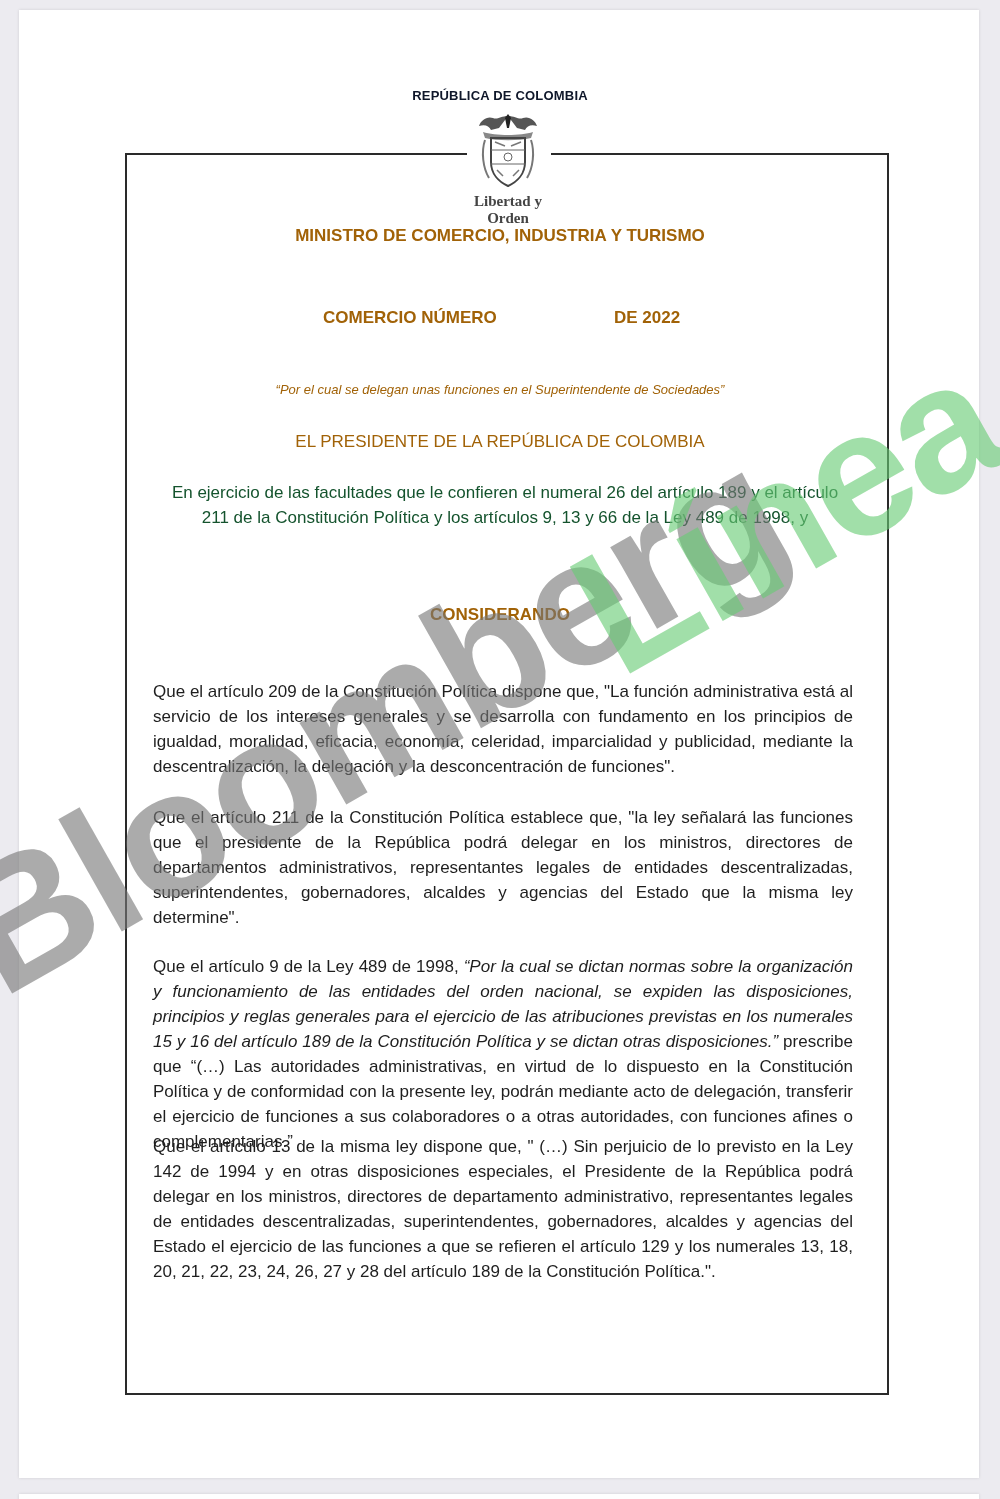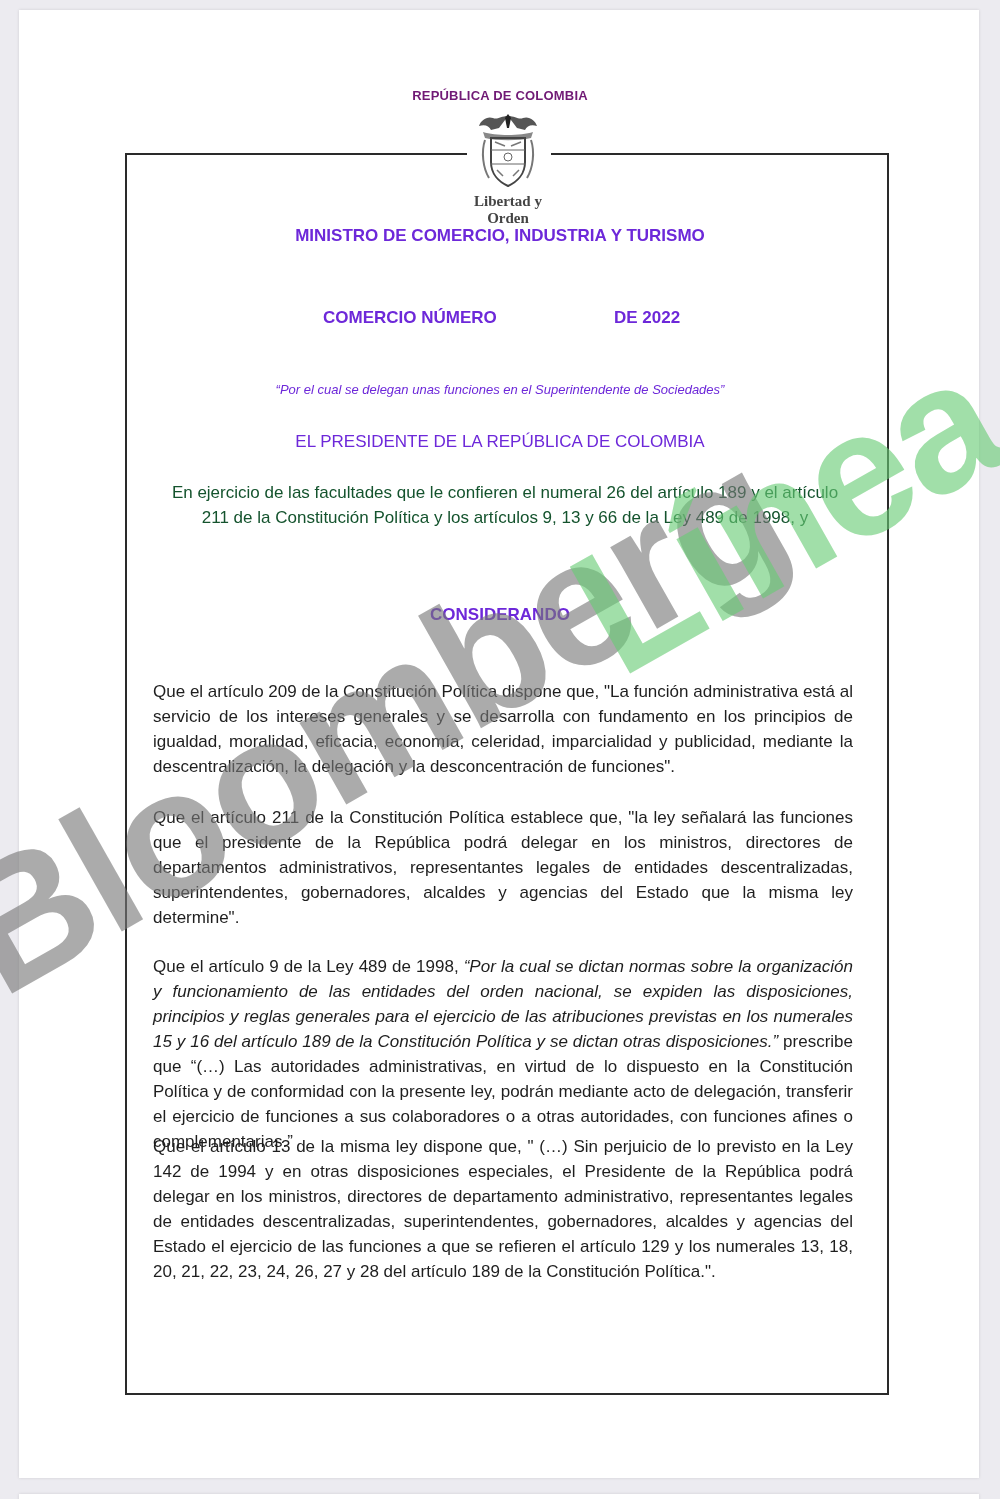--- a/index.html
+++ b/index.html
@@ -13,39 +13,39 @@
     background:#ffffff;
     box-shadow:0 0 3px rgba(0,0,0,0.12);
   }
   .page2 {
     position:absolute; left:19px; top:1494px; width:960px; height:20px;
     background:#ffffff;
     box-shadow:0 0 3px rgba(0,0,0,0.12);
   }
   .country {
     position:absolute; left:0; width:1000px; top:88px; text-align:center;
-    font-weight:bold; font-size:13px; color:#701a75; letter-spacing:0.2px;
+    font-weight:bold; font-size:13px; color:#0f172a; letter-spacing:0.2px;
   }
   .frame {
     position:absolute; left:125px; top:153px; width:760px; height:1238px;
     border:2px solid #2a2a2a;
   }
   .frame-gap {
     position:absolute; left:467px; top:150px; width:84px; height:8px; background:#ffffff;
   }
   .emblem {
     position:absolute; left:470px; top:112px; width:76px; height:96px;
     text-align:center;
   }
   .emblem svg { display:block; margin:0 auto; }
   .motto {
     font-family:"Liberation Serif", serif; font-size:15px; color:#444; margin-top:1px;font-weight:bold;
   }
   .center-line {
-    position:absolute; left:0; width:1000px; text-align:center; color:#6d28d9;
+    position:absolute; left:0; width:1000px; text-align:center; color:#a16207;
   }
   .ministry { top:226px; font-weight:bold; font-size:17px; }
   .decree { top:308px; font-weight:bold; font-size:17px; }
   .decree .num-label { position:absolute; left:323px; }
   .decree .year-label { position:absolute; left:614px; }
   .subject { top:382px; font-style:italic; font-size:13px; }
   .president { top:432px; font-weight:normal; font-size:17px; }
   .powers {
     position:absolute; left:160px; width:690px; top:480px;
     text-align:center; font-size:17px; line-height:25px; color:#14532d;

